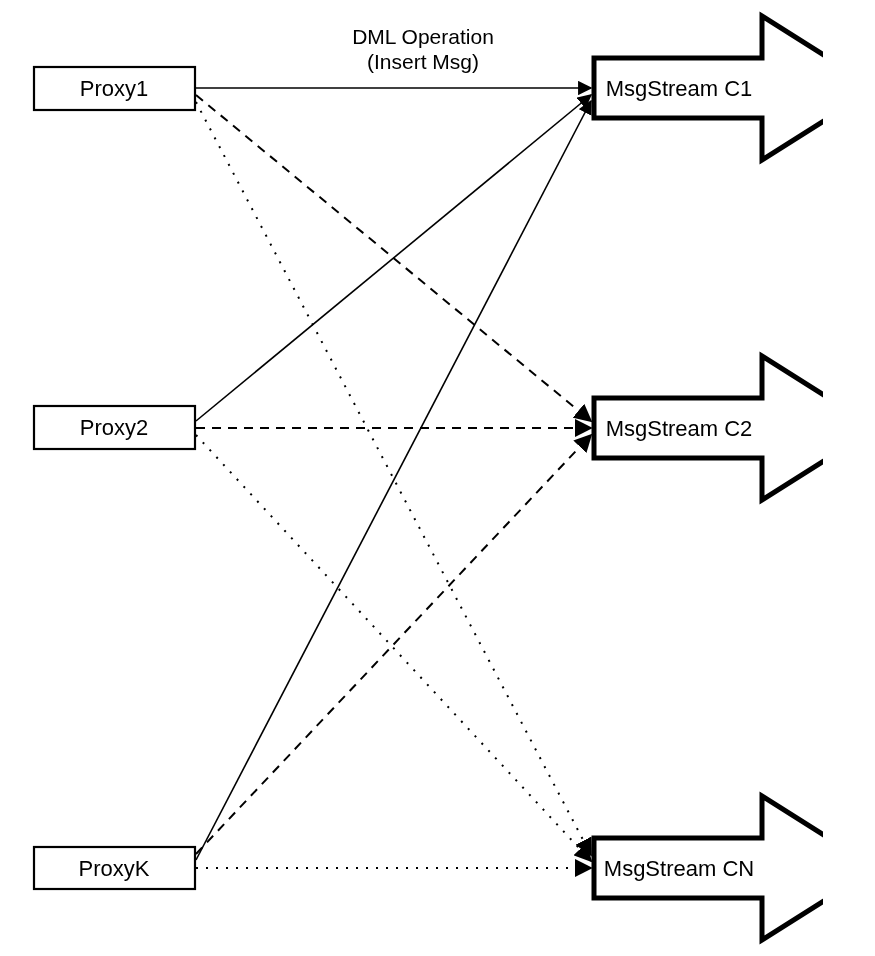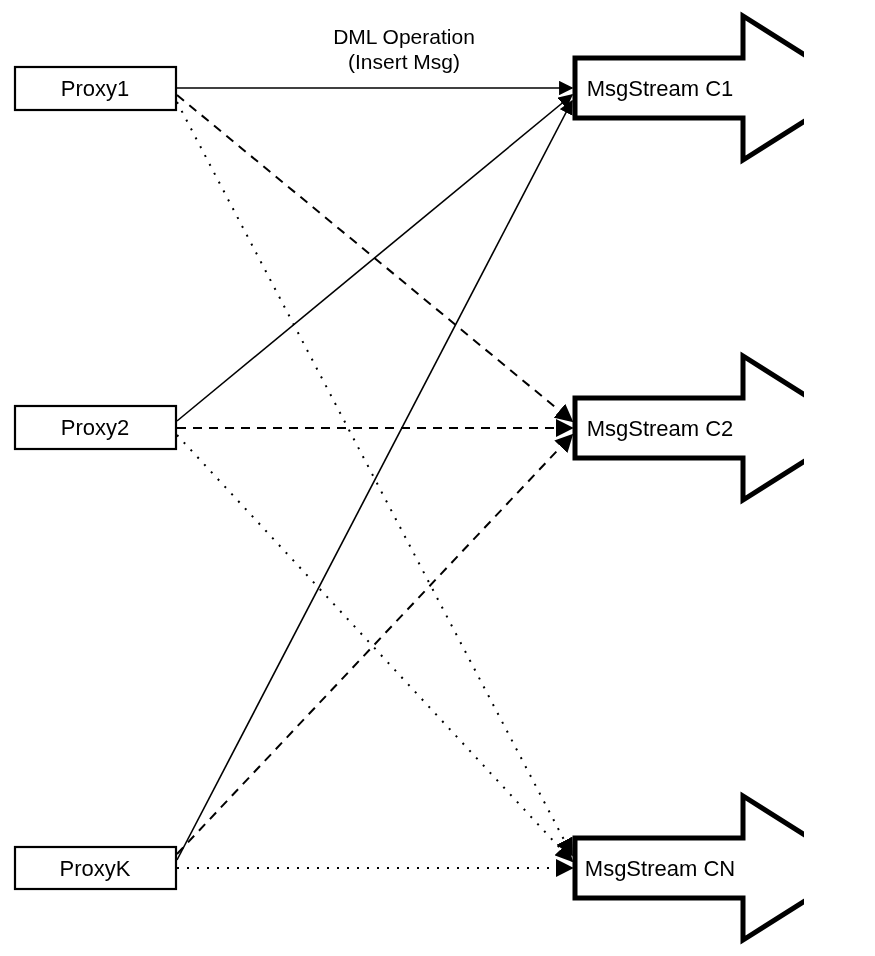--- a/index.html
+++ b/index.html
@@ -7,20 +7,21 @@
     padding: 0;
     background: #ffffff;
     font-family: "Liberation Sans", sans-serif;
   }
   .canvas {
     position: relative;
     width: 804px;
     height: 956px;
     background: #ffffff;
     overflow: hidden;
+    padding-left: 19px;
   }
   svg { display: block; }
   .conn { fill: none; stroke: #000000; }
   .conn.solid  { stroke-width: 1.6; }
   .conn.dashed { stroke-width: 2;   stroke-dasharray: 9 7; }
   .conn.dotted { stroke-width: 2;   stroke-dasharray: 2 8; stroke-linecap: butt; }
   .proxy-box   { fill: #ffffff; stroke: #000000; stroke-width: 2.2; }
   .block-arrow { fill: #ffffff; stroke: #000000; stroke-width: 5; stroke-linejoin: miter; }
   .label-text  { fill: #000000; font-size: 22px; text-anchor: middle; }
   .anno-text   { fill: #000000; font-size: 21px; text-anchor: middle; }

